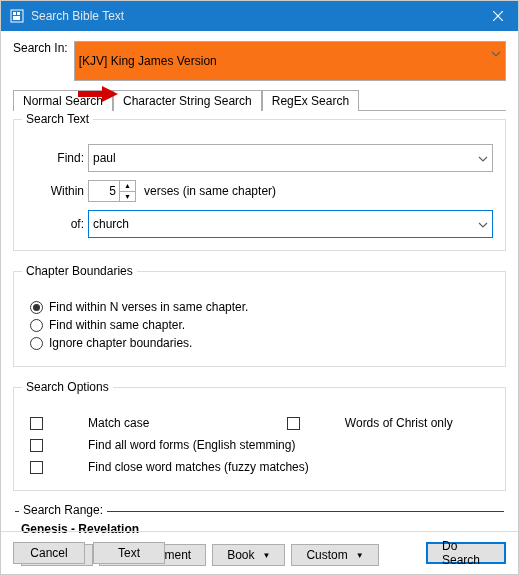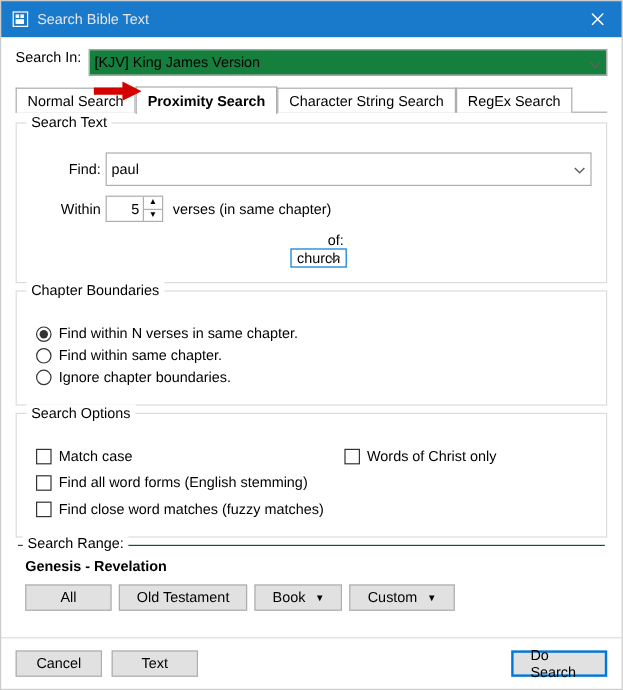--- a/index.html
+++ b/index.html
@@ -7,44 +7,44 @@
   .window { width: 519px; height: 575px; background: #fff; position: relative; border: 1px solid #ccc; box-shadow: 2px 2px 6px rgba(0,0,0,0.3); }
   .titlebar { height: 30px; background: #1979ca; display: flex; align-items: center; color: #e5e5e5; padding: 0 8px; }
   .titlebar .icon { width: 16px; height: 16px; margin-right: 6px; display: inline-flex; align-items: center; justify-content: center; }
   .titlebar .icon svg { width: 14px; height: 14px; }
   .title-text { flex: 1; font-size: 12px; }
   .close-btn { width: 40px; height: 30px; display: flex; align-items: center; justify-content: center; margin: -8px -8px -8px 0; cursor: pointer; }
   .close-btn svg { width: 10px; height: 10px; }
   .content { padding: 10px 12px; }
   .row-searchin { display: flex; align-items: flex-start; margin-bottom: 8px; }
   .row-searchin label { margin-right: 6px; }
-  .select { flex: 1; height: 22px; border: 1px solid #adadad; background: #15803d; display: flex; align-items: center; padding: 0 4px; position: relative; }
+  .select { flex: 1; height: 40px; border: 1px solid #adadad; background: #f97316; display: flex; align-items: center; padding: 0 4px; position: relative; }
   .select .chev { position: absolute; right: 4px; top: 4px; }
   .tabs { display: flex; align-items: flex-end; border-bottom: 1px solid #acacac; position: relative; margin-bottom: 8px; }
   .tab { border: 1px solid #acacac; border-bottom: none; padding: 3px 9px; margin-right: 0; background: #fff; position: relative; top: 1px; cursor: pointer; font-size: 12px; }
   .tab.active { font-weight: bold; top: 1px; padding: 4px 9px; margin-bottom: -1px; }
   .arrow { position: absolute; left: 65px; top: -3px; z-index: 5; }
   .arrow svg { width: 40px; height: 16px; }
-  .fieldset { border: 1px solid #dcdcdc; padding: 10px 12px 12px; margin-bottom: 6px; }
+  .fieldset { border: 1px solid #dcdcdc; padding: 10px 12px 12px; margin-bottom: 20px; }
   .fieldset .legend { position: relative; top: -18px; left: -4px; background: #fff; display: inline-block; padding: 0 4px; margin-bottom: -14px; }
   .formrow { display: flex; align-items: center; margin-bottom: 8px; padding-left: 12px; }
   .formrow label { width: 46px; text-align: right; margin-right: 4px; }
   .input { flex: 1; height: 28px; border: 1px solid #adadad; padding: 0 4px; display: flex; align-items: center; position: relative; background:#fff; }
   .input.blue { border: 1px solid #0078d7; }
   .spinner { width: 48px; height: 22px; border: 1px solid #adadad; display: flex; align-items: center; position: relative; background:#fff; }
   .spinner span { flex:1; text-align:right; padding-right: 3px; }
   .spinbtns { width: 16px; height: 20px; border-left: 1px solid #adadad; display:flex; flex-direction:column; }
   .spinbtns div { flex:1; display:flex; align-items:center; justify-content:center; font-size:7px; line-height:1; }
   .spinbtns div:first-child { border-bottom: 1px solid #adadad; }
   .radio-row, .check-row { display: flex; align-items: flex-end; margin: 4px 0; padding-left: 4px; }
   .radio { width: 13px; height: 13px; border: 1px solid #333; border-radius: 50%; margin-right: 6px; display:flex; align-items:center; justify-content:center; background:#fff; }
   .radio.checked::after { content:''; width:7px; height:7px; background:#333; border-radius:50%; }
   .check { width: 13px; height: 13px; border: 1px solid #333; margin-right: 6px; background:#fff; }
   .options-grid { display: flex; flex-wrap: wrap; }
-  .options-grid .check-row { width: 55%; }
+  .options-grid .check-row { width: 55%; gap: 39px; }
   .options-grid .check-row.right { width: 45%; }
   .range-section { border-top: 1px solid #14532d; padding-top: 4px; margin: 6px 2px 0; position: relative; }
   .range-section .lg { position:absolute; top:-9px; left:4px; background:#fff; padding:0 4px; }
   .range-text { font-weight: bold; margin: 6px 0 8px 6px; }
   .btnrow { display: flex; gap: 6px; margin: 0 0 0 6px; }
   .btn { height: 22px; border: 1px solid #adadad; background: #e1e1e1; padding: 0 14px; display: flex; align-items: center; cursor: pointer; }
   .btn .caret { margin-left: 8px; font-size: 8px; }
   .bottom { position: absolute; left: 0; right: 0; bottom: 0; border-top: 1px solid #dcdcdc; padding: 10px 12px; display: flex; }
   .bottom .spacer { flex: 1; }
   .btn.primary { border: 2px solid #0078d7; font-weight: normal; }
@@ -84,21 +84,20 @@
       </div>
     </div>
 
     <div class="tabs">
       <div class="arrow">
         <svg viewBox="0 0 40 16">
             <polygon points="0,5 24,5 24,0 40,8 24,16 24,11 0,11" fill="#d40000"></polygon>
           </svg>
       </div>
       <div class="tab">Normal Search</div>
-      <div class="tab active">Proximity Search</div>
       <div class="tab">Character String Search</div>
       <div class="tab">RegEx Search</div>
     </div>
 
     <div class="fieldset">
       <div class="legend">Search Text</div>
       <div class="formrow">
         <label>Find:</label>
         <div class="input">
           <span>paul</span>
@@ -111,21 +110,21 @@
         <label>Within</label>
         <div class="spinner">
           <span>5</span>
           <div class="spinbtns">
               <div>▲</div>
               <div>▼</div>
             </div>
         </div>
         <span style="margin-left:8px;">verses (in same chapter)</span>
       </div>
-      <div class="formrow" style="margin-bottom:0;flex-direction:column;">
+      <div class="formrow" style="margin-bottom:0;">
         <label>of:</label>
         <div class="input blue">
           <span>church</span>
           <span class="chev" style="position:absolute; right:4px;"><svg viewBox="0 0 10 6">
                 <polyline points="1,1 5,5 9,1" fill="none" stroke="#606060" stroke-width="1.2"></polyline>
               </svg></span>
         </div>
       </div>
     </div>
 

